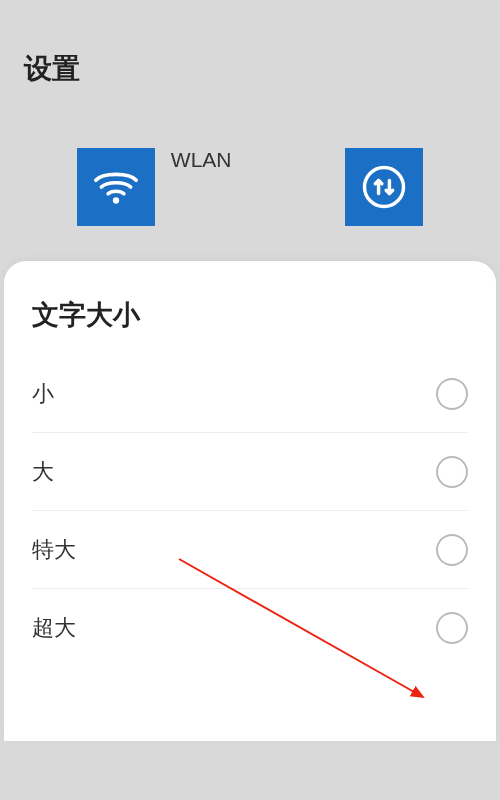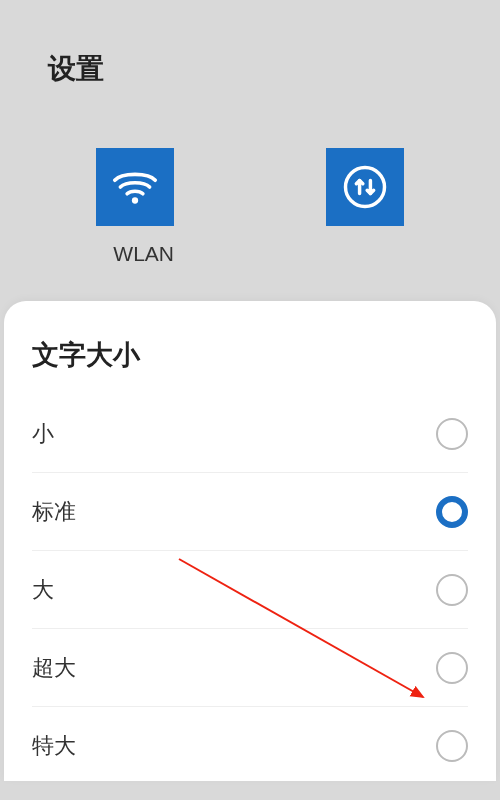--- a/index.html
+++ b/index.html
@@ -15,31 +15,30 @@
       overflow: hidden;
       position: relative;
     }
     .header {
       padding: 50px 24px 30px;
     }
     .header-title {
       font-size: 28px;
       font-weight: 600;
       color: #222;
-      margin-left: 24px;
     }
     .quick-tiles {
       display: flex;
       justify-content: space-around;
       padding: 30px 20px 30px;
     }
     .tile {
       display: flex;
-      flex-direction: column;
-      align-items: flex-end;
+      flex-direction: row;
+      align-items: flex-start;
       gap: 16px;
       cursor: pointer;
     }
     .tile-icon {
       width: 78px;
       height: 78px;
       background: #1b6fc4;
       display: flex;
       align-items: center;
       justify-content: center;
@@ -139,37 +138,33 @@
 </div>
 
 <div class="card">
   <div class="card-title">文字大小</div>
 
   <div class="option-row">
     <span class="option-label">小</span>
     <span class="radio"></span>
   </div>
 
-  <div class="option-row">
-    <span class="option-label">标准</span>
-    <span class="radio selected"></span>
-  </div>
 
   <div class="option-row">
     <span class="option-label">大</span>
     <span class="radio"></span>
   </div>
 
   <div class="option-row">
-    <span class="option-label">超大</span>
+    <span class="option-label">特大</span>
     <span class="radio"></span>
   </div>
 
   <div class="option-row">
-    <span class="option-label">特大</span>
+    <span class="option-label">超大</span>
     <span class="radio"></span>
   </div>
 </div>
 
 <svg class="annotation-arrow" style="left:175px; top:553px;" width="270" height="160">
   <defs>
     <marker id="arrowhead" markerWidth="8" markerHeight="8" refX="6" refY="3" orient="auto">
       <path d="M0,0 L7,3 L0,6 Z" fill="#e21"></path>
     </marker>
   </defs>

